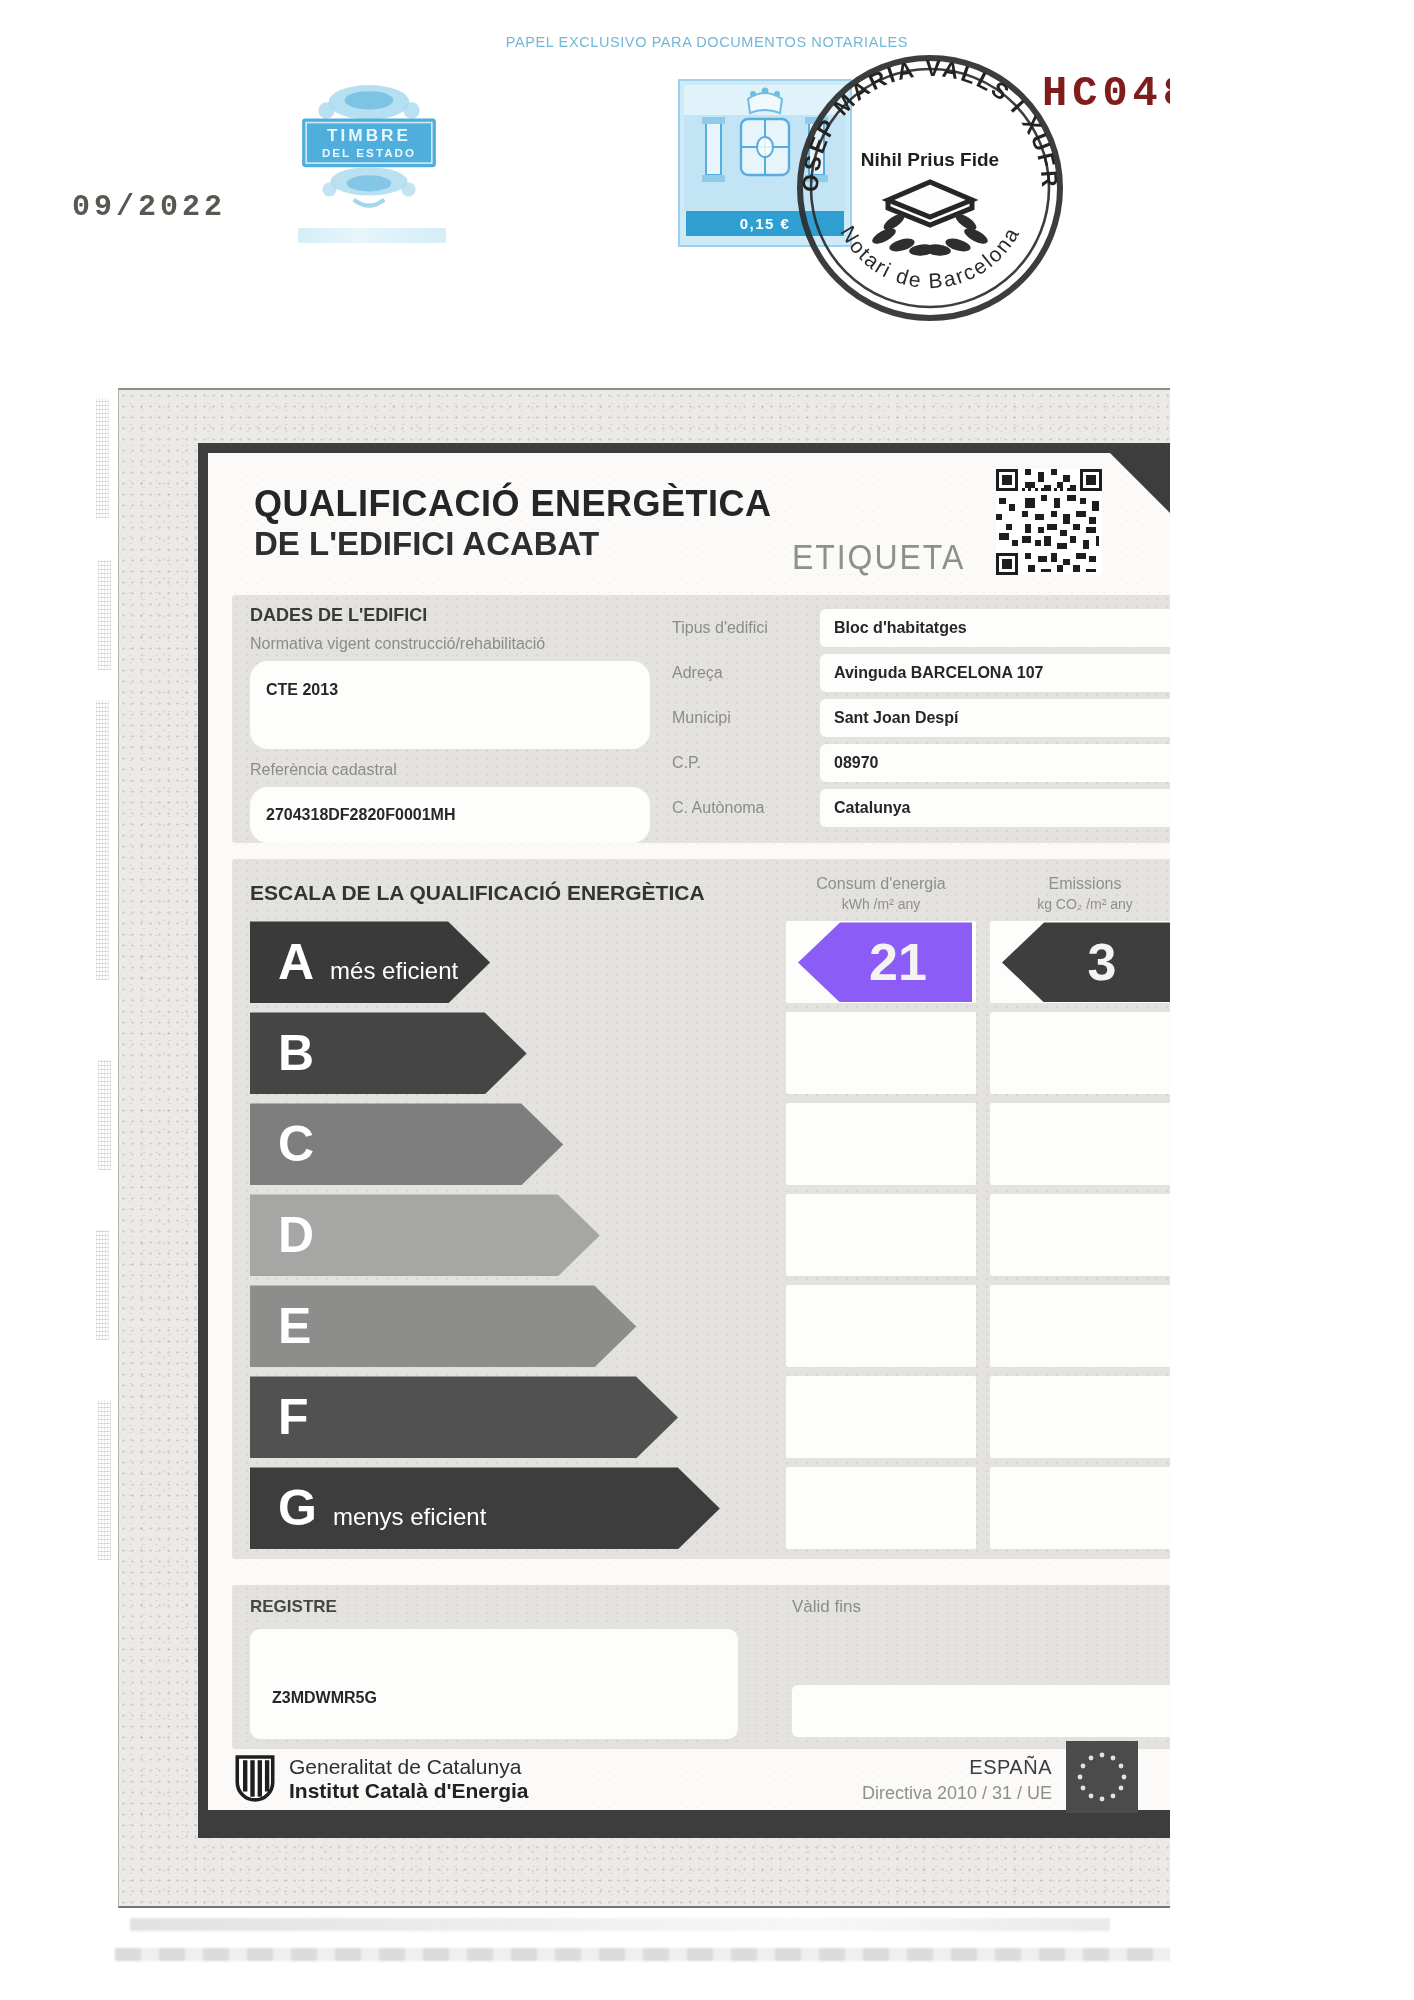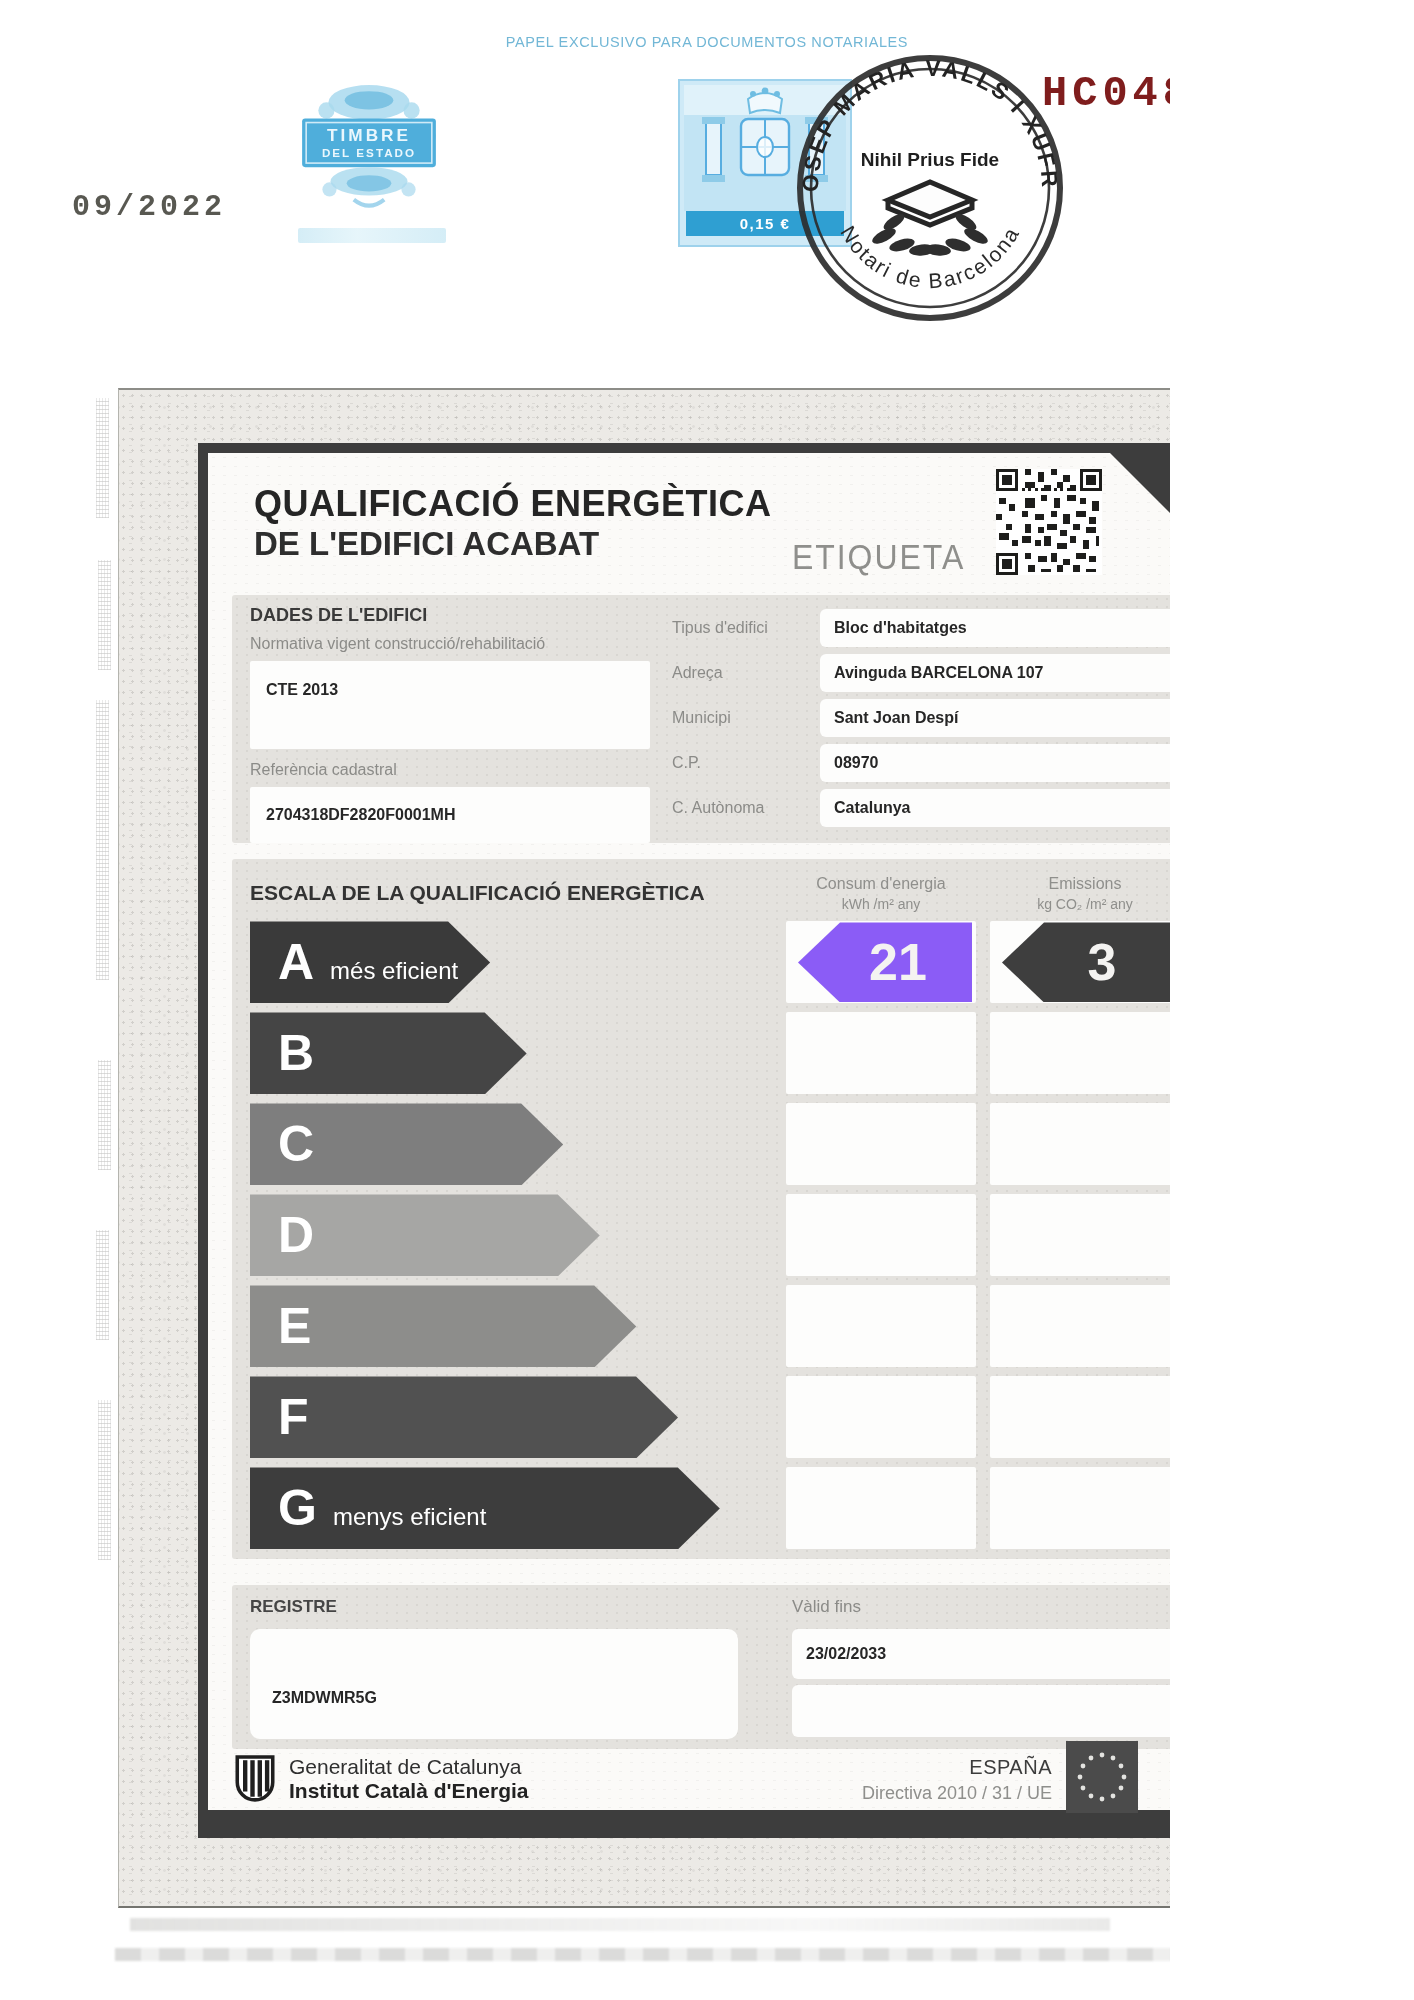--- a/index.html
+++ b/index.html
@@ -47,21 +47,21 @@
 
   .panel{position:absolute;left:24px;right:24px;background:#e4e2de;
     background-image:radial-gradient(rgba(60,60,55,.07) 1px, transparent 1.2px);
     background-size:10px 8px;border-radius:3px;}
   .panel-dades{top:142px;height:248px;}
   .panel-scale{top:406px;height:700px;}
   .panel-registre{top:1132px;height:164px;padding-left:29px;}
 
   .sec-title{position:absolute;left:18px;top:10px;font-size:18px;font-weight:bold;color:#3a3a3a;}
   .lbl{color:#8b8b88;font-size:16px;}
-  .wbox{background:#fdfdfc;border-radius:2px;}
+  .wbox{background:#fdfdfc;border-radius:18px;}
 
   
   .dleft{position:absolute;left:18px;top:40px;width:400px;}
   .dleft .wbox1{margin-top:8px;height:88px;padding:20px 0 0 16px;box-sizing:border-box;
     font-weight:bold;font-size:16px;color:#272727;}
   .dleft .lbl2{margin-top:12px;}
   .dleft .wbox2{margin-top:8px;height:56px;display:flex;align-items:center;
     padding-left:16px;font-weight:bold;font-size:16px;color:#272727;}
   
   .dright{position:absolute;left:440px;right:16px;top:14px;}
@@ -429,21 +429,20 @@
         <div class="scell"></div>
       </div>
     </div>
 
     <div class="panel panel-registre">
       <div class="reg-title">REGISTRE</div>
       <div class="valid-lbl lbl">Vàlid fins</div>
       <div class="wbox reg-box">
         <div class="reg-val">Z3MDWMR5G</div>
       </div>
-      <div class="wbox valid-box">23/02/2033</div>
       <div class="wbox valid-box2"></div>
     </div>
 
     <div class="footer-left">
       <svg viewBox="0 0 40 46" width="42" height="48">
         <path d="M3,2 h34 v24 a17,17 0 0 1 -34,0 Z" fill="#ffffff" stroke="#1f1f1f" stroke-width="3.4"></path>
         <g fill="#1f1f1f">
           <rect x="8.5" y="5" width="4.2" height="30"></rect>
           <rect x="15.5" y="5" width="4.2" height="35"></rect>
           <rect x="22.5" y="5" width="4.2" height="35"></rect>

